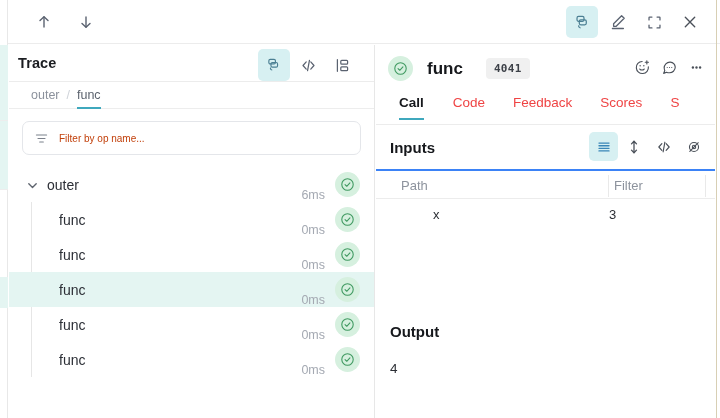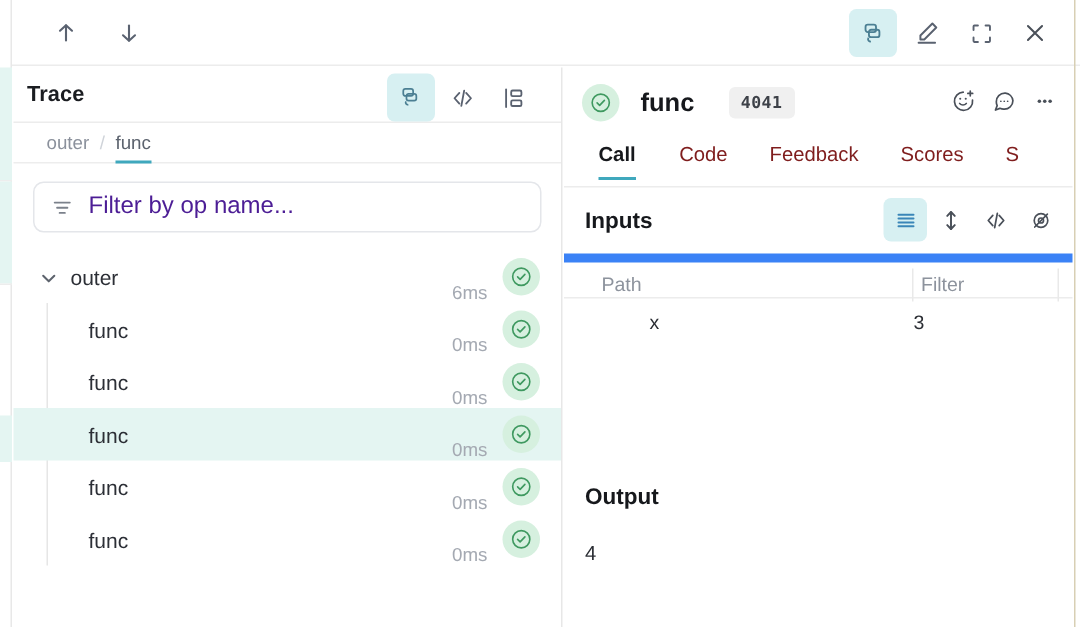--- a/index.html
+++ b/index.html
@@ -114,21 +114,21 @@
   .filter-wrap { padding: 12px 13px 8px 13px; }
   .filter-box {
     height: 34px;
     border: 1px solid #e4e6ea;
     border-radius: 7px;
     display: flex; align-items: center;
     padding: 0 11px; gap: 10px;
     background: #fff;
   }
   .filter-ph {
-    font-size: 16px; color: #4c1d95;
+    font-size: 10px; color: #c2410c;
   }
 
   
   .trace-rows { position: relative; margin-top: 4px; }
   .trace-row {
     position: relative;
     height: 35px;
     display: flex; align-items: center;
     cursor: pointer;
   }
@@ -201,21 +201,21 @@
   .tabs {
     position: relative;
     height: 33px;
     border-bottom: 1px solid #ececec;
     display: flex; align-items: flex-start;
     padding-left: 23px;
     gap: 0;
   }
   .tab {
     font-size: 13.5px;
-    color: #7f1d1d;
+    color: #ef4444;
     padding: 3px 14px 10px 14px;
     cursor: pointer;
     position: relative;
     white-space: nowrap;
   }
   .tab:first-child { padding-left: 0; padding-right: 15px; }
   .tab.active {
     color: #16181c; font-weight: bold;
   }
   .tab.active::after {
@@ -245,21 +245,21 @@
     border-radius: 5px;
     color: #4a5059; cursor: pointer;
   }
   .sq-btn.on { background: #d7f0f2; color: #3a86b8; }
 
   
   .tbl { position: relative; }
   .tbl-head {
     position: relative;
     height: 30px;
-    border-top: 6px solid #3b82f6;
+    border-top: 2px solid #3b82f6;
     border-bottom: 1px solid #ececec;
   }
   .tbl-head .th {
     position: absolute; top: 7px;
     font-size: 13px; color: #8d939d;
   }
   .th-path { left: 25px; }
   .th-value { left: 238px; }
   .vdiv {
     position: absolute; top: 4px; width: 1px; height: 22px;

